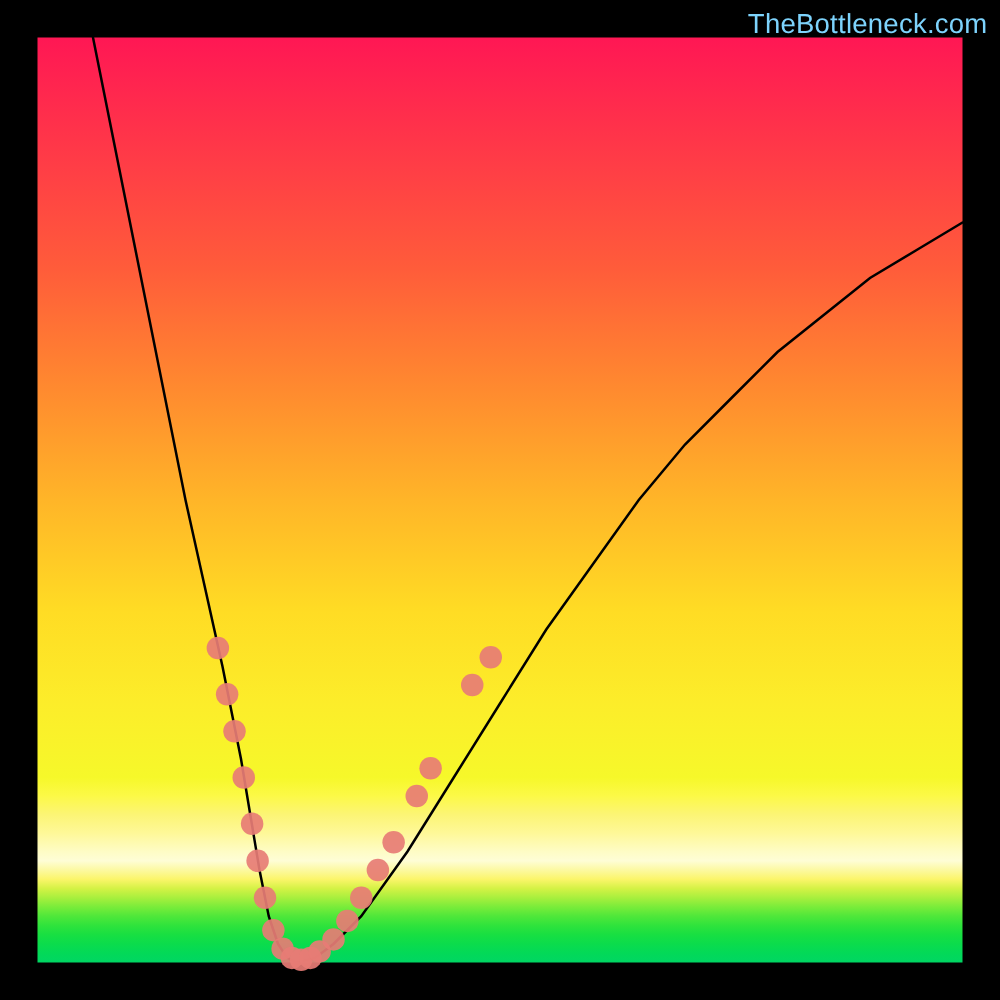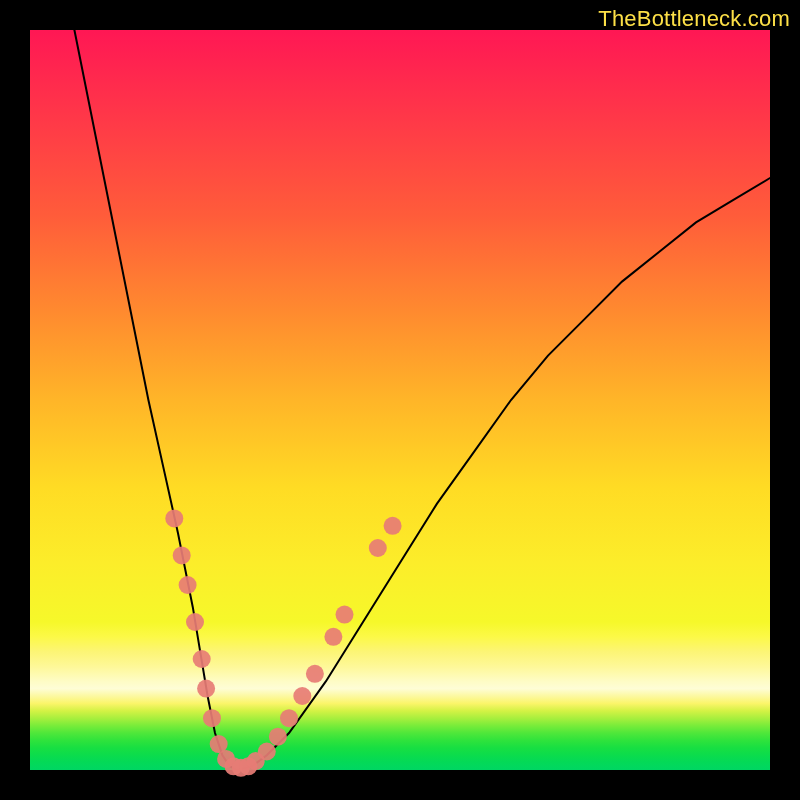--- a/index.html
+++ b/index.html
@@ -42,21 +42,21 @@
       #18df42 97%,
       #0bdc4c 98%,
       #03d958 99%,
       #00d663 100%
     );
   }
   .watermark {
     position: absolute;
     top: 6px;
     right: 10px;
-    color: #fde047;
+    color: #7dd3fc;
     font-size: 22px;
     font-weight: 500;
     letter-spacing: 0.2px;
     user-select: none;
   }
   svg.plot {
     position: absolute;
     left: 0;
     top: 0;
     width: 740px;

